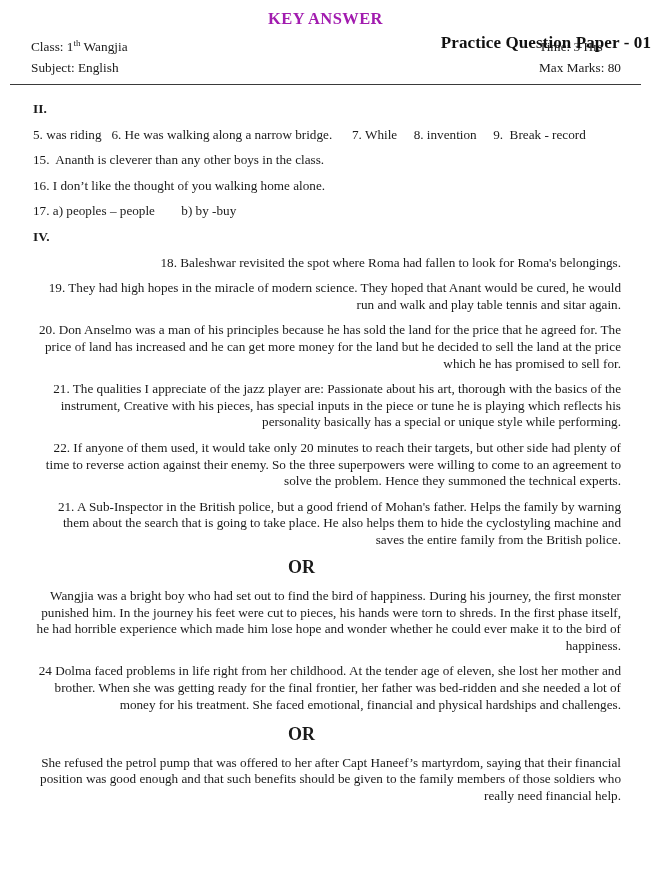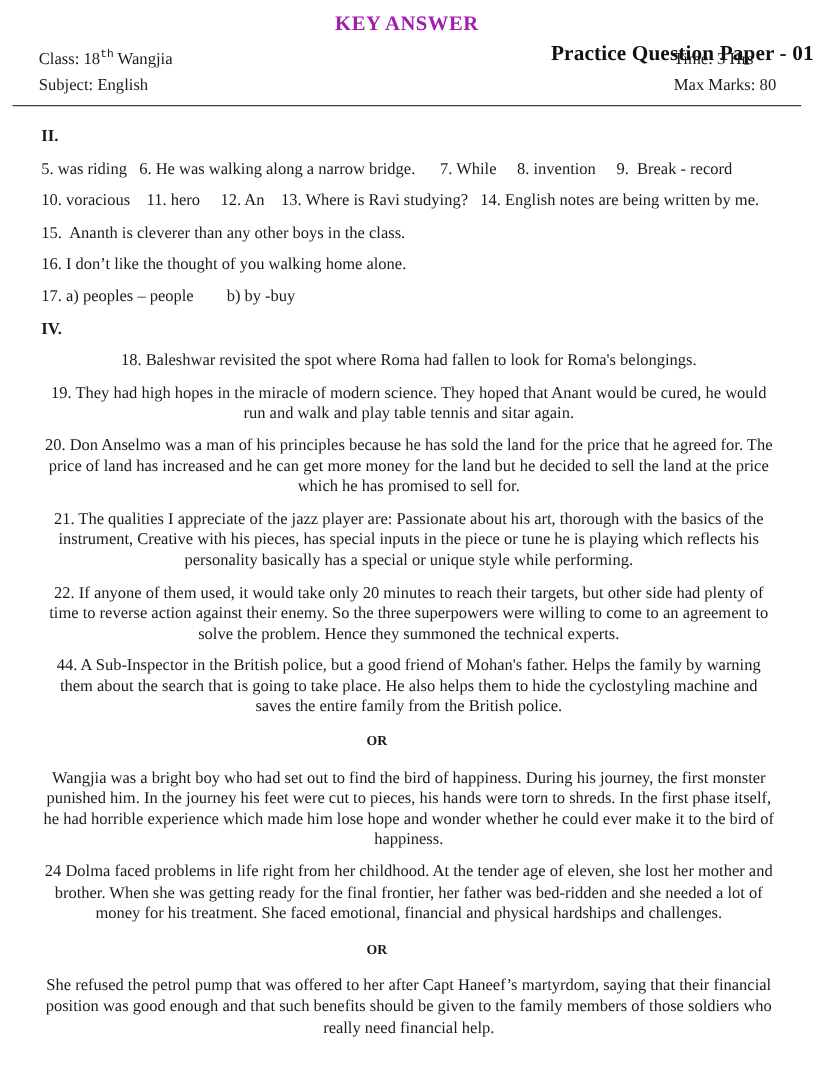--- a/index.html
+++ b/index.html
@@ -61,21 +61,21 @@
   }
   .hdr-right {
     position: absolute;
     top: 36px;
     right: 30px;
     font-size: 13.3px;
     line-height: 21px;
     text-align: left;
   }
   .hdr-line { white-space: nowrap; }
-  sup { font-size: 0.68em; vertical-align: super; line-height: 0; font-family: Liberation Mono, monospace; }
+  sup { font-size: 0.68em; vertical-align: super; line-height: 0; }
 
   .rule {
     position: absolute;
     top: 84px;
     left: 10px;
     right: 10px;
     height: 0;
     border-top: 1.4px solid #3a3a3a;
   }
 
@@ -95,78 +95,77 @@
     padding: 0;
   }
   .ans-line {
     margin: 9px 0 0 0;
     white-space: pre;
     font-size: 13.2px;
   }
   .ans-line .lbl { font-weight: bold; }
   .para {
     margin: 9px 4px 0 0;
-    text-align: center;
+    text-align: right;
     font-size: 13.2px;
     line-height: 16.6px;
   }
   .or {
     margin: 11px 0 0 0;
     text-align: center;
     font-weight: bold;
-    font-size: 11px;
+    font-size: 18px;
     padding-right: 55px;
   }
   .or.second { margin-top: 13px; }
   .para.after-or { margin-top: 12px; }
   .first-line { margin-top: 4px; }
 </style>
 </head>
 <body>
 
 <div class="page">
 
   <div class="header">
     <div class="key-answer">KEY ANSWER</div>
     <div class="paper-title">Practice Question Paper - 01</div>
 
     <div class="hdr-left">
-      <div class="hdr-line"><span>Class: 18</span><sup>th</sup><span> Wangjia</span></div>
+      <div class="hdr-line"><span>Class: 1</span><sup>th</sup><span> Wangjia</span></div>
       <div class="hdr-line">Subject: English</div>
     </div>
 
     <div class="hdr-right">
       <div class="hdr-line">Time: 3 Hrs</div>
       <div class="hdr-line">Max Marks: 80</div>
     </div>
   </div>
 
   <div class="rule"></div>
 
   <div class="body">
 
 
     <div class="sec-head">II.</div>
 
     <div class="ans-line">5. was riding   6. He was walking along a narrow bridge.      7. While     8. invention     9.  Break - record</div>
-    <div class="ans-line">10. voracious    11. hero     12. An    13. Where is Ravi studying?   14. English notes are being written by me.</div>
     <div class="ans-line">15.  Ananth is cleverer than any other boys in the class.</div>
     <div class="ans-line">16. I don’t like the thought of you walking home alone.</div>
 
 
     <div class="ans-line">17. a) peoples – people        b) by -buy</div>
 
     <div class="sec-head">IV.</div>
 
     <div class="para">18. Baleshwar revisited the spot where Roma had fallen to look for Roma's belongings.</div>
     <div class="para">19. They had high hopes in the miracle of modern science. They hoped that Anant would be cured, he would run and walk and play table tennis and sitar again.</div>
     <div class="para">20. Don Anselmo was a man of his principles because he has sold the land for the price that he agreed for. The price of land has increased and he can get more money for the land but he decided to sell the land at the price which he has promised to sell for.</div>
     <div class="para">21. The qualities I appreciate of the jazz player are: Passionate about his art, thorough with the basics of the instrument, Creative with his pieces, has special inputs in the piece or tune he is playing which reflects his personality basically has a special or unique style while performing.</div>
     <div class="para">22. If anyone of them used, it would take only 20 minutes to reach their targets, but other side had plenty of time to reverse action against their enemy. So the three superpowers were willing to come to an agreement to solve the problem. Hence they summoned the technical experts.</div>
-    <div class="para">44. A Sub-Inspector in the British police, but a good friend of Mohan's father. Helps the family by warning them about the search that is going to take place. He also helps them to hide the cyclostyling machine and saves the entire family from the British police.</div>
+    <div class="para">21. A Sub-Inspector in the British police, but a good friend of Mohan's father. Helps the family by warning them about the search that is going to take place. He also helps them to hide the cyclostyling machine and saves the entire family from the British police.</div>
 
     <div class="or">OR</div>
 
     <div class="para after-or">Wangjia was a bright boy who had set out to find the bird of happiness. During his journey, the first monster punished him. In the journey his feet were cut to pieces, his hands were torn to shreds. In the first phase itself, he had horrible experience which made him lose hope and wonder whether he could ever make it to the bird of happiness.</div>
     <div class="para">24 Dolma faced problems in life right from her childhood. At the tender age of eleven, she lost her mother and brother. When she was getting ready for the final frontier, her father was bed-ridden and she needed a lot of money for his treatment. She faced emotional, financial and physical hardships and challenges.</div>
 
     <div class="or second">OR</div>
 
     <div class="para after-or">She refused the petrol pump that was offered to her after Capt Haneef’s martyrdom, saying that their financial position was good enough and that such benefits should be given to the family members of those soldiers who really need financial help.</div>
 

